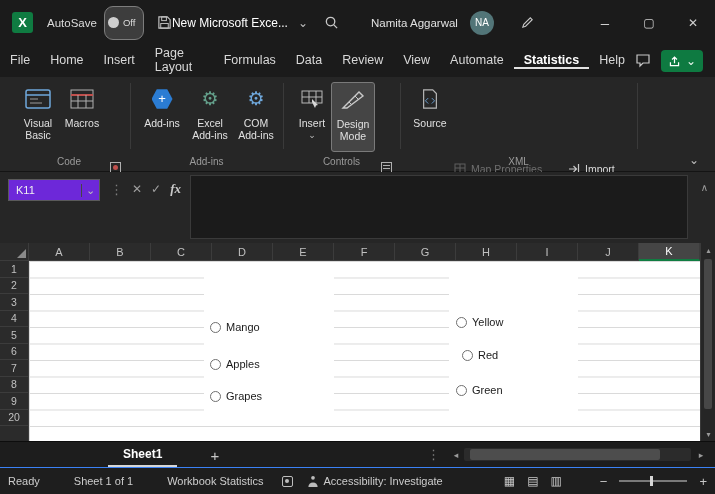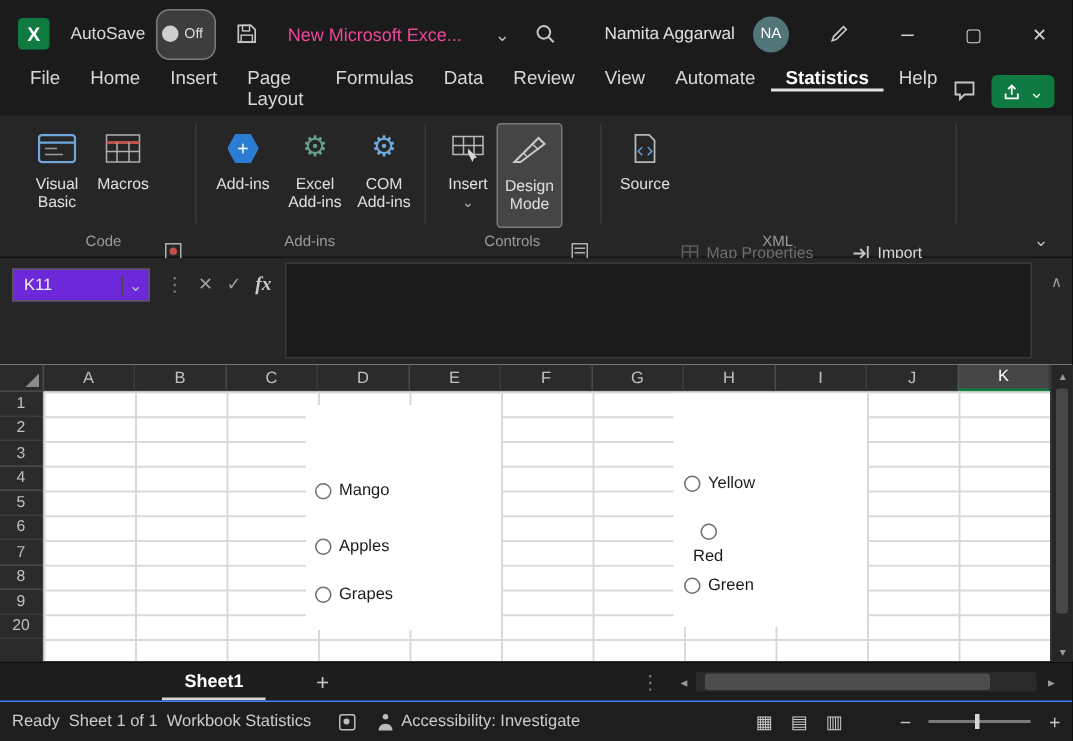--- a/index.html
+++ b/index.html
@@ -11,36 +11,36 @@
   .titlebar{position:absolute;left:0;top:0;width:715px;height:45px;background:#1b1b1b;
             display:flex;align-items:center}
   .xlogo{margin-left:12px;width:21px;height:21px;background:#0f7b41;border-radius:3px;
          color:#fff;font-weight:bold;font-size:13px;display:flex;align-items:center;justify-content:center}
   .autosave{margin-left:14px;font-size:11.5px;color:#dcdcdc}
   .toggle{margin-left:7px;width:40px;height:17px;border-radius:9px;background:#3d3d3d;
           border:1px solid #7d7d7d;display:flex;align-items:center;padding:16px 3px;gap:4px}
   .knob{width:11px;height:11px;border-radius:50%;background:#cfcfcf}
   .tstate{font-size:9.5px;color:#dcdcdc}
   .tb-ic{margin-left:13px;display:flex;align-items:center}
-  .doctitle{margin-left:20px;display:flex;align-items:center;gap:22px;font-size:12px;color:#ec4899}
+  .doctitle{display:flex;align-items:center;gap:10px;font-size:12px;color:#ffffff}
   .searchic{margin-left:16px}
   .username{margin-left:32px;font-size:11.5px;color:#e0e0e0}
   .avatar{margin-left:12px;width:24px;height:24px;border-radius:50%;background:#527578;
           color:#fff;font-size:10px;display:flex;align-items:center;justify-content:center}
   .penic{margin-left:26px}
   .winbtn{width:44px;height:45px;display:flex;align-items:center;justify-content:center;color:#d0d0d0;font-size:13px}
   .winbtn.first{margin-left:auto}
   .i-chevd::before{content:"⌄";color:#bdbdbd}
   .i-minimize::before{content:"–";font-size:15px}
   .i-maximize::before{content:"▢";font-size:12px}
   .i-close::before{content:"✕";font-size:12px}
 
   
   .ribbontabs{position:absolute;left:0;top:45px;width:715px;height:32px;background:#1b1b1b;display:flex;align-items:stretch}
-  #tabstrip{display:flex;align-items:flex-start;padding-left:10px}
+  #tabstrip{display:flex;align-items:center;}
   .tab{display:flex;align-items:center;padding:0 10px;font-size:12.5px;color:#d8d8d8;border-bottom:2px solid transparent}
   .tab.active{color:#fff;font-weight:bold;border-bottom:2px solid #e2e2e2}
   .tabsright{margin-left:auto;display:flex;align-items:center;gap:10px;padding-right:12px}
   .sharebtn{height:22px;background:#0e7a41;border-radius:4px;display:flex;align-items:center;padding:0 7px;gap:5px}
   .sharebtn .i-chevd::before{color:#eaf6ee}
 
   
   .ribbon{position:absolute;left:0;top:77px;width:715px;height:95px;background:#262626;border-bottom:1px solid #141414}
   .gsep{position:absolute;top:6px;bottom:22px;width:1px;background:#3a3a3a}
   .glabel{position:absolute;bottom:4px;font-size:10px;color:#9b9b9b;text-align:center}
@@ -115,21 +115,21 @@
             color:#c9c9c9;font-size:15px}
   .splitdots{position:absolute;left:427px;top:5px;color:#8a8a8a;font-size:13px}
   .harrow{position:absolute;top:5px;width:14px;height:16px;display:flex;align-items:center;justify-content:center;
           color:#9a9a9a;font-size:9px}
   .htrack{position:absolute;left:464px;right:24px;top:6px;height:13px;background:#2b2b2b;border-radius:2px}
   .hthumb{position:absolute;left:6px;top:1px;width:190px;height:11px;background:#4d4d4d;border-radius:2px}
 
   
   .statusbar{position:absolute;left:0;top:467px;width:715px;height:27px;background:#1e1e1e;border-top:1px solid #3b82f6;
              display:flex;align-items:center;font-size:11px;color:#cdcdcd}
-  .statusbar .item{margin-left:6px;white-space:nowrap}
+  .statusbar .item{margin-left:34px;white-space:nowrap}
   .statusbar .item.first{margin-left:8px}
   .recsq{margin-left:18px;width:11px;height:11px;border:1px solid #bdbdbd;border-radius:2px;position:relative}
   .recsq::after{content:"";position:absolute;left:2.5px;top:2.5px;width:4px;height:4px;border-radius:50%;background:#bdbdbd}
   .accwrap{margin-left:14px;display:flex;align-items:center;gap:5px}
   .sright{position:absolute;right:8px;top:0;height:26px;display:flex;align-items:center;gap:12px}
   .vic{font-size:12px;color:#c9c9c9}
   .i-grid::before{content:"▦"} .i-page::before{content:"▤"} .i-break::before{content:"▥"}
   .zminus{margin-left:26px;color:#c9c9c9;font-size:13px}
   .ztrack{width:68px;height:2px;background:#7a7a7a;position:relative}
   .zthumb{position:absolute;left:31px;top:-4px;width:3px;height:10px;background:#d6d6d6}
@@ -403,21 +403,21 @@
           <span class="radio-label">Apples</span>
         </div>
         <div class="radio-item" style="left: 210px; top: 147px;">
           <span class="radio-circle"></span>
           <span class="radio-label">Grapes</span>
         </div>
         <div class="radio-item" style="left: 456px; top: 73px;">
           <span class="radio-circle"></span>
           <span class="radio-label">Yellow</span>
         </div>
-        <div class="radio-item" style="left: 462px; top: 106px; flex-direction: column;">
+        <div class="radio-item" style="left: 462px; top: 106px;">
           <span class="radio-circle"></span>
           <span class="radio-label">Red</span>
         </div>
         <div class="radio-item" style="left: 456px; top: 141px;">
           <span class="radio-circle"></span>
           <span class="radio-label">Green</span>
         </div>
       </div>
     <div class="vscroll">
       <span class="varrow i-up" style="top:0"></span>

